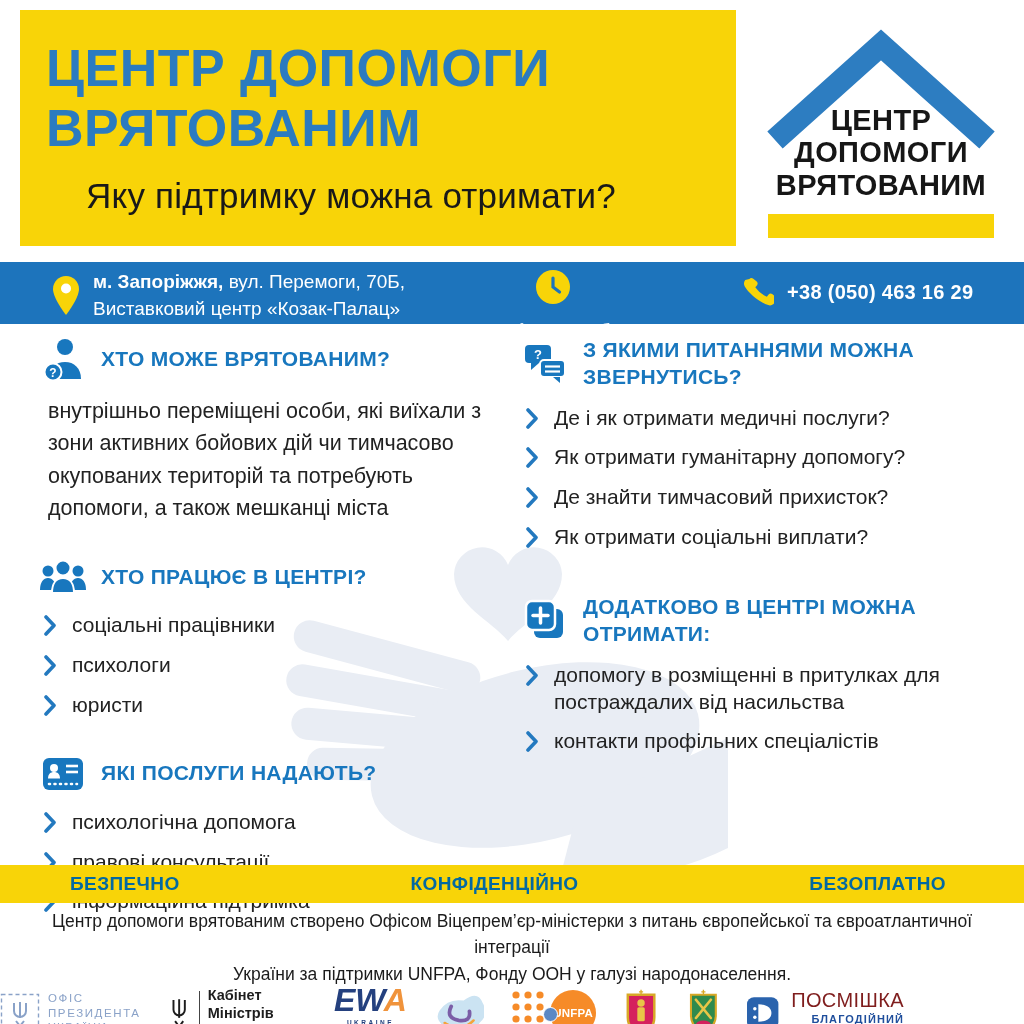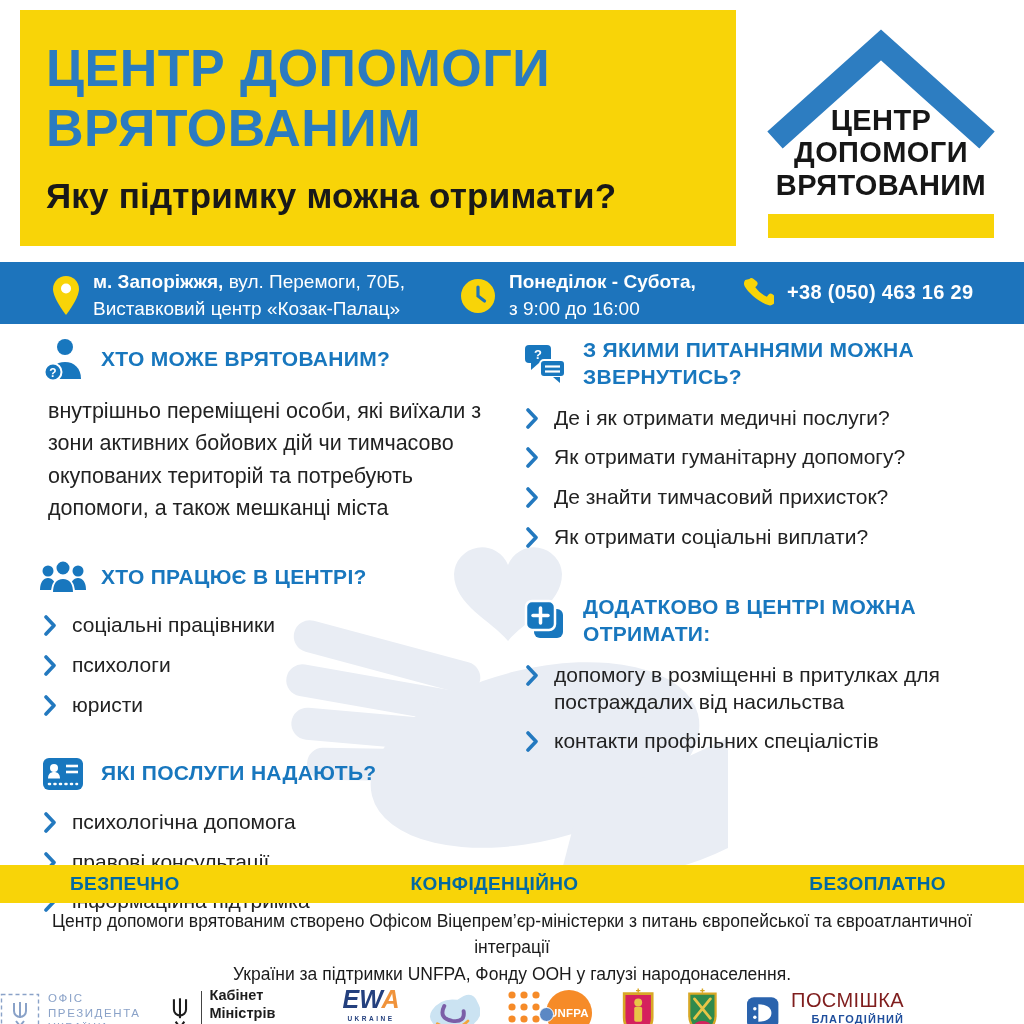--- a/index.html
+++ b/index.html
@@ -3,34 +3,34 @@
 <meta charset="utf-8">
 <style>
   html,body{margin:0;padding:0;background:#fff;}
   body{width:1024px;height:1024px;font-family:"Liberation Sans",sans-serif;}
   .canvas{position:relative;width:1024px;height:1024px;background:#fff;overflow:hidden;}
 
   
   .header-block{position:absolute;left:20px;top:10px;width:716px;height:236px;
     background:#F8D408;box-sizing:border-box;padding:28px 20px 0 26px;}
   .header-title{color:#2B7BC0;font-size:52px;font-weight:800;line-height:1.16;letter-spacing:.5px;}
-  .header-subtitle{color:#191919;font-size:35px;font-weight:700;margin-top:17px;letter-spacing:.2px;}
+  .header-subtitle{color:#191919;font-size:35px;font-weight:400;margin-top:17px;letter-spacing:.2px;margin-left:40px;}
 
   
   .logo{position:absolute;left:762px;top:28px;width:238px;height:218px;text-align:center;}
   .logo svg.roof{position:absolute;left:0;top:0;}
   .logo-text{position:absolute;left:0;top:76px;width:100%;font-size:29px;font-weight:800;
     color:#161616;line-height:1.12;letter-spacing:.4px;}
   .logo-bar{position:absolute;left:6px;right:6px;top:186px;height:24px;background:#F8D408;}
 
   
   .info-bar{position:absolute;left:0;top:262px;width:1024px;height:62px;background:#1D74BC;color:#fff;}
   .info-group{position:absolute;display:flex;align-items:center;gap:13px;}
   .g-loc{left:52px;top:7px;}
-  .g-hours{left:460px;top:7px;}
+  .g-hours{left:460px;top:7px;flex-direction:column;}
   .g-phone{left:740px;top:13px;}
   .info-text{font-size:19px;line-height:1.42;}
   .info-text b{font-weight:700;}
   .phone-num{font-size:20px;font-weight:700;letter-spacing:.3px;}
 
   
   .watermark{position:absolute;left:283px;top:503px;pointer-events:none;}
 
   
   .col{position:absolute;top:336px;}
@@ -58,21 +58,21 @@
     font-size:17.5px;line-height:1.5;color:#1b1b1b;}
 
   
   .partners{position:absolute;left:0;top:980px;width:904px;height:66px;
     display:flex;align-items:center;justify-content:space-between;gap:26px;}
   .partner{display:flex;align-items:center;gap:8px;}
   .pres-text{color:#8AA2C8;font-size:11.5px;line-height:1.3;letter-spacing:1.6px;font-weight:500;}
   .cab-div{width:1px;height:44px;background:#444;}
   .cab-text{font-size:14.5px;font-weight:700;color:#1d1d1d;line-height:1.25;}
   .ewa{display:flex;flex-direction:column;align-items:center;}
-  .ewa-title{font-size:25px;font-weight:800;font-style:italic;color:#24407E;line-height:1;}
+  .ewa-title{font-size:32px;font-weight:800;font-style:italic;color:#24407E;line-height:1;}
   .ewa-title .a{color:#F0933B;}
   .ewa-sub{font-size:6.5px;font-weight:700;letter-spacing:2.5px;color:#24407E;margin-top:3px;}
   .ewa-dash{width:10px;height:2.5px;background:#F8D408;margin:2px auto;}
   .unfpa{position:relative;display:flex;align-items:center;gap:4px;}
   .unfpa-circle{position:relative;width:46px;height:46px;border-radius:50%;background:#F68B28;
     display:flex;align-items:center;justify-content:center;}
   .unfpa-circle span{color:#fff;font-weight:800;font-size:11.5px;letter-spacing:.2px;}
   .unfpa-un{position:absolute;left:-7px;top:17px;width:13px;height:13px;border-radius:50%;
     background:#5B88C4;border:1.5px solid #fff;}
   .posm-text{text-align:right;}

